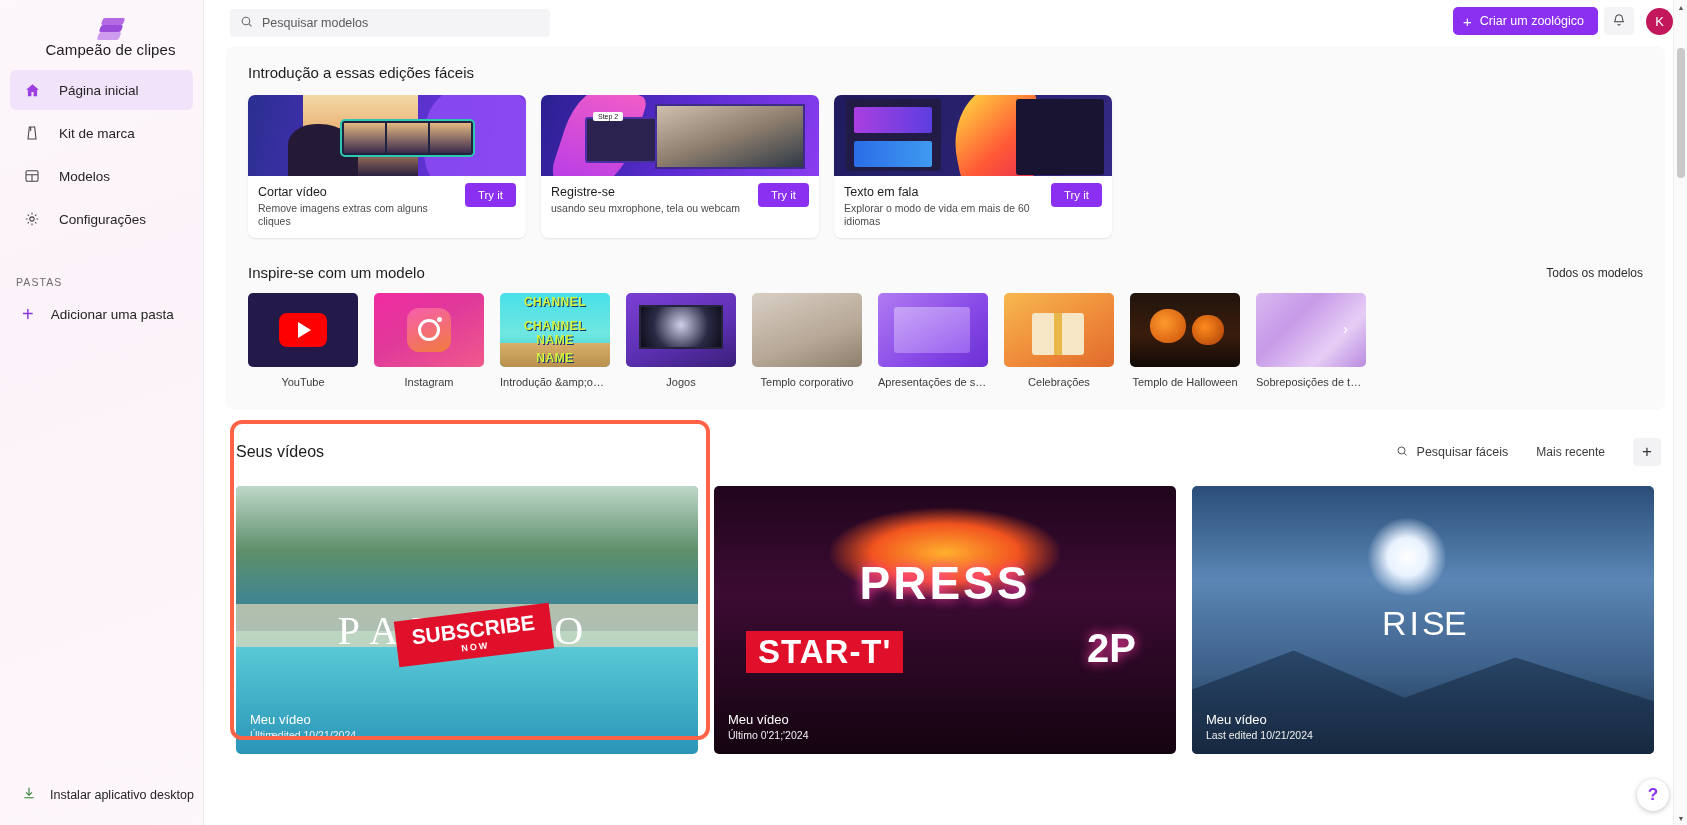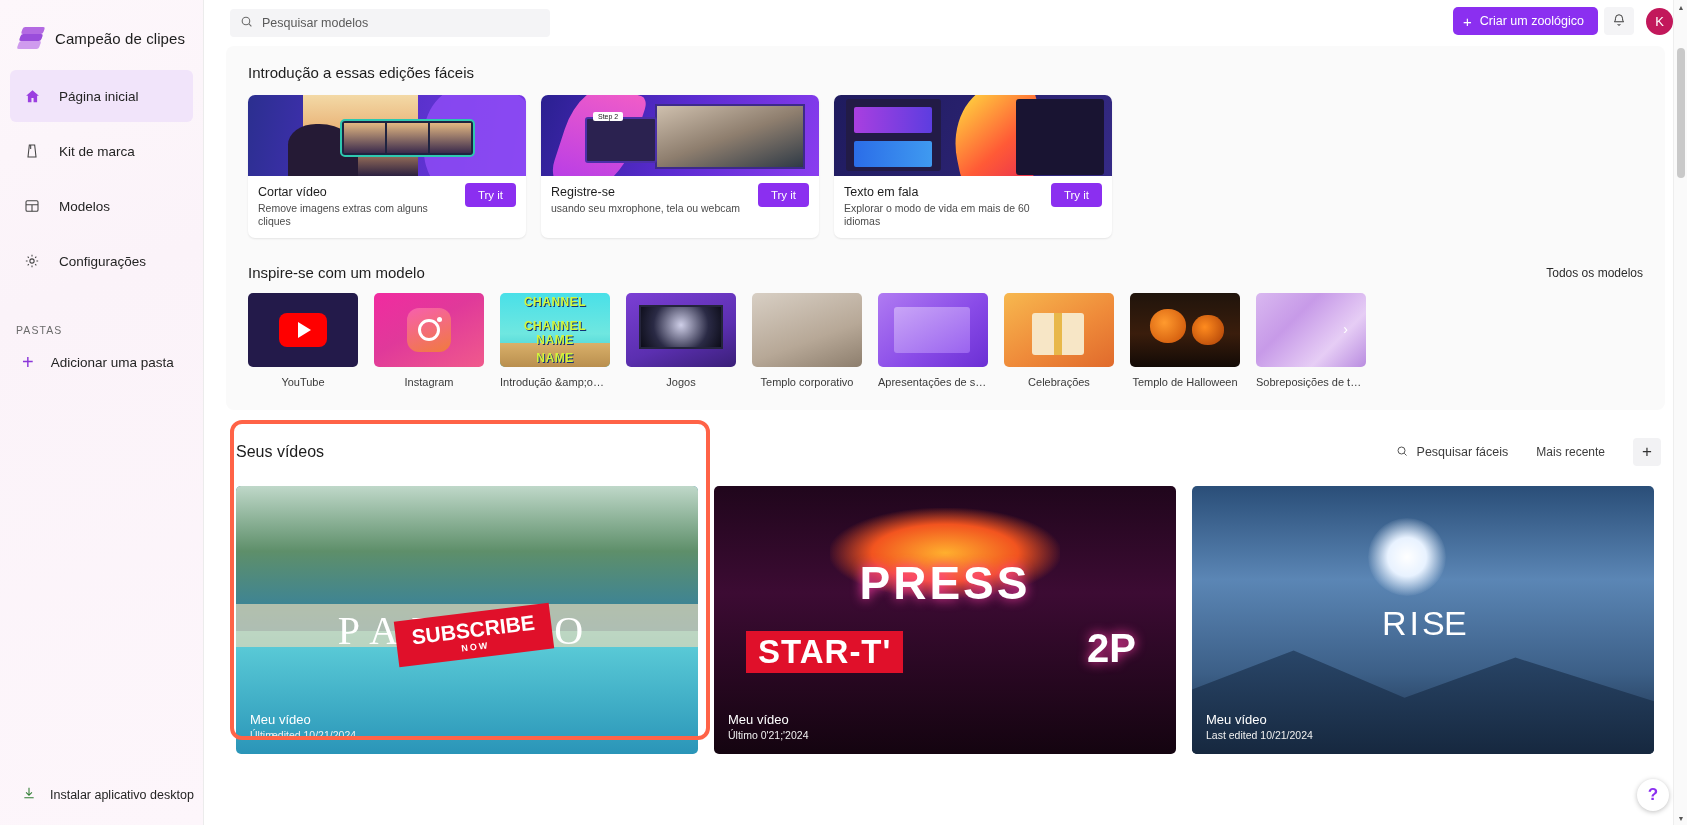--- a/index.html
+++ b/index.html
@@ -12,32 +12,32 @@
   }
   .app { position: relative; width: 1687px; height: 825px; display: flex; }
 
   
   .sidebar {
     width: 204px; height: 825px;
     background: linear-gradient(160deg,#fdf7fb 0%, #fbf3f9 35%, #fdf6fb 100%);
     border-right: 1px solid #ececec;
     position: relative; flex: 0 0 204px;
   }
-  .brand { display: flex; align-items: center; gap: 11px; padding: 18px 0 0 18px; height: 58px; }
+  .brand { display: flex; align-items: center; gap: 11px; padding: 18px 0 0 18px; height: 58px; flex-direction: column; }
   .brand-mark { width: 26px; height: 22px; position: relative; }
   .brand-mark i { position: absolute; display: block; border-radius: 2px; }
   .bm1 { width: 22px; height: 7px; left: 4px; top: 0; background: #b36ae2; transform: skewX(-20deg); }
   .bm2 { width: 22px; height: 7px; left: 2px; top: 7px; background: #9a4ddb; transform: skewX(-20deg); }
   .bm3 { width: 22px; height: 8px; left: 0px; top: 14px; background: #cf9bee; transform: skewX(-20deg); }
   .brand-text { font-size: 15px; color: #1d1d1d; letter-spacing: .1px; }
 
   .nav { margin-top: 12px; padding: 0 10px; }
   .nav-item {
     display: flex; align-items: center; gap: 17px;
-    height: 52px; padding-left: 12px; border-radius: 6px;
+    height: 40px; padding-left: 12px; border-radius: 6px;
     font-size: 13.5px; color: #242424; cursor: pointer; margin-bottom: 3px;
   }
   .nav-item.active { background: #f1e4fa; }
   .nav-item .ico { width: 20px; display: flex; align-items: center; justify-content: center; }
   .nav-label { font-size: 13.5px; }
 
   .section-cap {
     font-size: 10.5px; letter-spacing: 1.1px; color: #6b6b6b;
     padding: 34px 0 8px 16px; font-weight: 400;
   }

